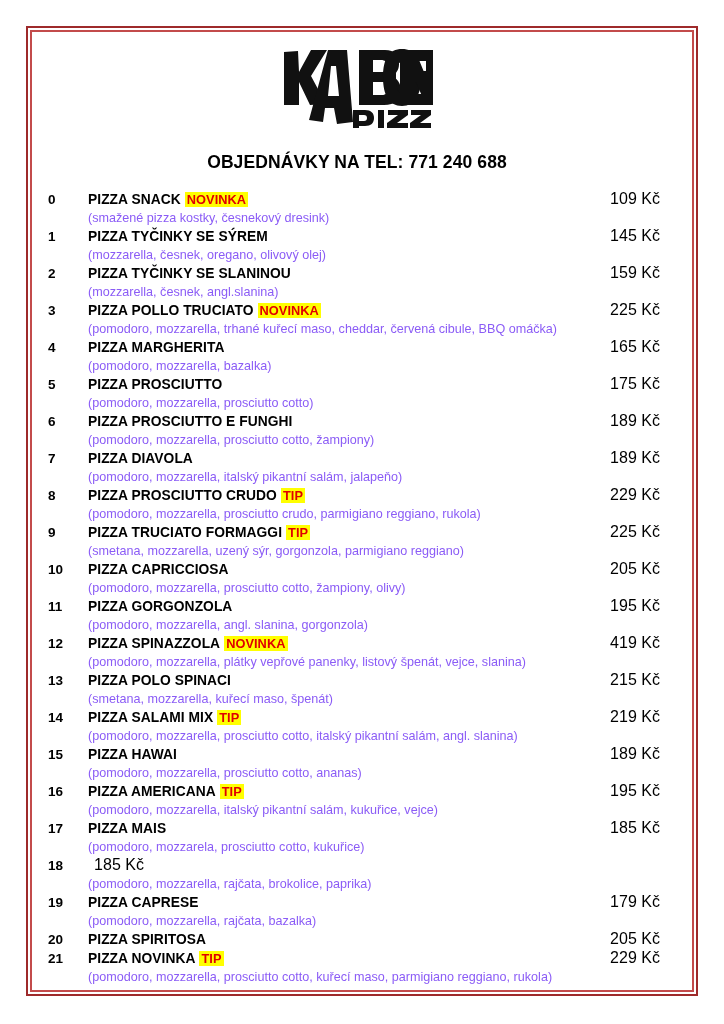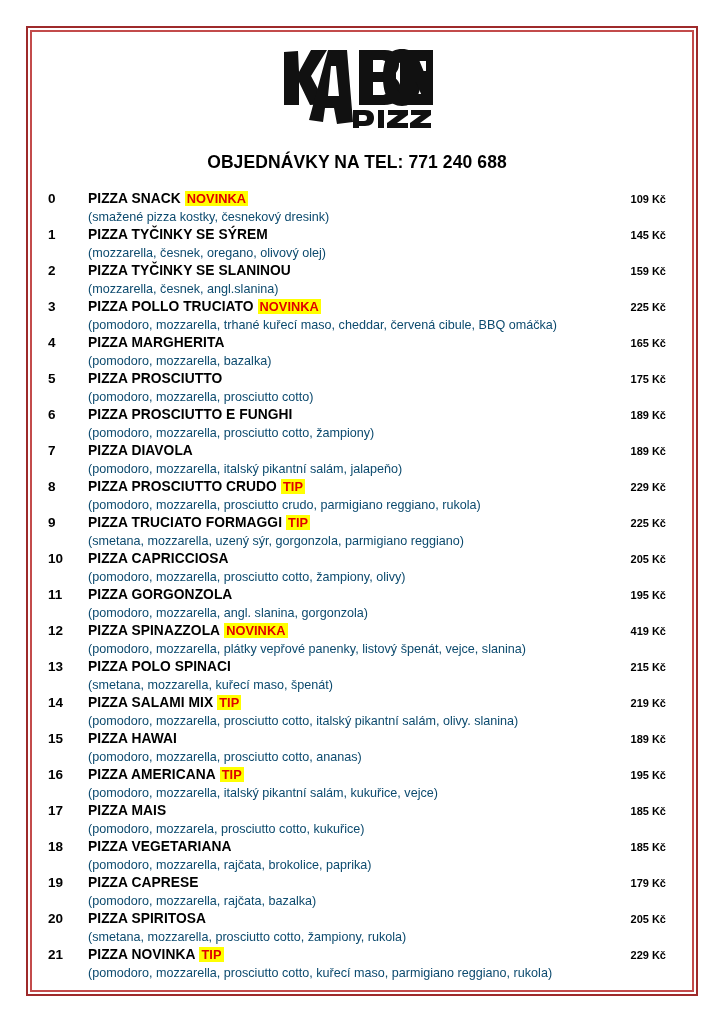--- a/index.html
+++ b/index.html
@@ -101,31 +101,31 @@
   .badge {
     background: #ffff00;
     color: #e00000;
     font-weight: bold;
     font-size: 12.8px;
     padding: 0 2px;
     margin-left: 4px;
   }
   .item-price {
     flex: 0 0 auto;
-    font-size: 11px;
-    font-weight: bold;
-    text-align: right;
+    font-size: 16px;
+    font-weight: normal;
+    text-align: center;
     min-width: 62px;
     white-space: nowrap;
   }
   .item-desc {
     margin-left: 40px;
     font-size: 12.6px;
     line-height: 18px;
-    color: #0c4a6e;
+    color: #8b5cf6;
     white-space: nowrap;
   }
 </style>
 </head>
 <body>
 
 <div class="page-border"></div>
 <div class="page-border-inner"></div>
 
 <div class="content">
@@ -272,21 +272,21 @@
           <div class="item-price">215 Kč</div>
         </div>
         <div class="item-desc">(smetana, mozzarella, kuřecí maso, špenát)</div>
       </div>
       <div class="menu-item">
         <div class="item-head">
           <div class="item-num">14</div>
           <div class="item-name"><span>PIZZA SALAMI MIX</span><span class="badge">TIP</span></div>
           <div class="item-price">219 Kč</div>
         </div>
-        <div class="item-desc">(pomodoro, mozzarella, prosciutto cotto, italský pikantní salám, olivy. slanina)</div>
+        <div class="item-desc">(pomodoro, mozzarella, prosciutto cotto, italský pikantní salám, angl. slanina)</div>
       </div>
       <div class="menu-item">
         <div class="item-head">
           <div class="item-num">15</div>
           <div class="item-name"><span>PIZZA HAWAI</span></div>
           <div class="item-price">189 Kč</div>
         </div>
         <div class="item-desc">(pomodoro, mozzarella, prosciutto cotto, ananas)</div>
       </div>
       <div class="menu-item">
@@ -301,40 +301,38 @@
         <div class="item-head">
           <div class="item-num">17</div>
           <div class="item-name"><span>PIZZA MAIS</span></div>
           <div class="item-price">185 Kč</div>
         </div>
         <div class="item-desc">(pomodoro, mozzarela, prosciutto cotto, kukuřice)</div>
       </div>
       <div class="menu-item">
         <div class="item-head">
           <div class="item-num">18</div>
-          <div class="item-name"><span>PIZZA VEGETARIANA</span></div>
           <div class="item-price">185 Kč</div>
         </div>
         <div class="item-desc">(pomodoro, mozzarella, rajčata, brokolice, paprika)</div>
       </div>
       <div class="menu-item">
         <div class="item-head">
           <div class="item-num">19</div>
           <div class="item-name"><span>PIZZA CAPRESE</span></div>
           <div class="item-price">179 Kč</div>
         </div>
         <div class="item-desc">(pomodoro, mozzarella, rajčata, bazalka)</div>
       </div>
       <div class="menu-item">
         <div class="item-head">
           <div class="item-num">20</div>
           <div class="item-name"><span>PIZZA SPIRITOSA</span></div>
           <div class="item-price">205 Kč</div>
         </div>
-        <div class="item-desc">(smetana, mozzarella, prosciutto cotto, žampiony, rukola)</div>
       </div>
       <div class="menu-item">
         <div class="item-head">
           <div class="item-num">21</div>
           <div class="item-name"><span>PIZZA NOVINKA</span><span class="badge">TIP</span></div>
           <div class="item-price">229 Kč</div>
         </div>
         <div class="item-desc">(pomodoro, mozzarella, prosciutto cotto, kuřecí maso, parmigiano reggiano, rukola)</div>
       </div>
     </div>

